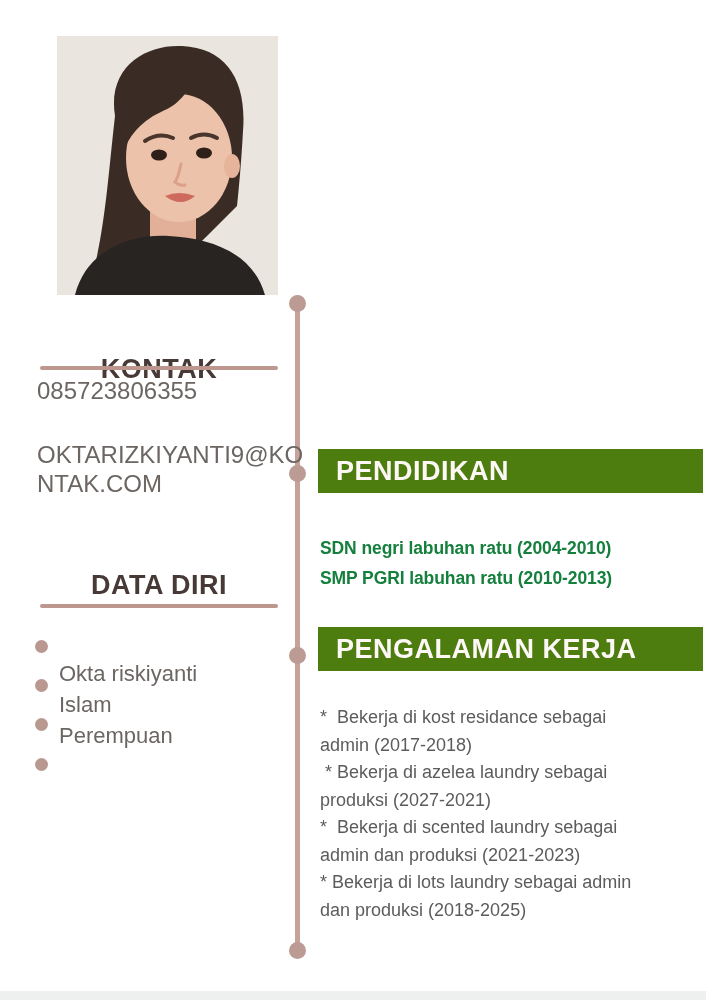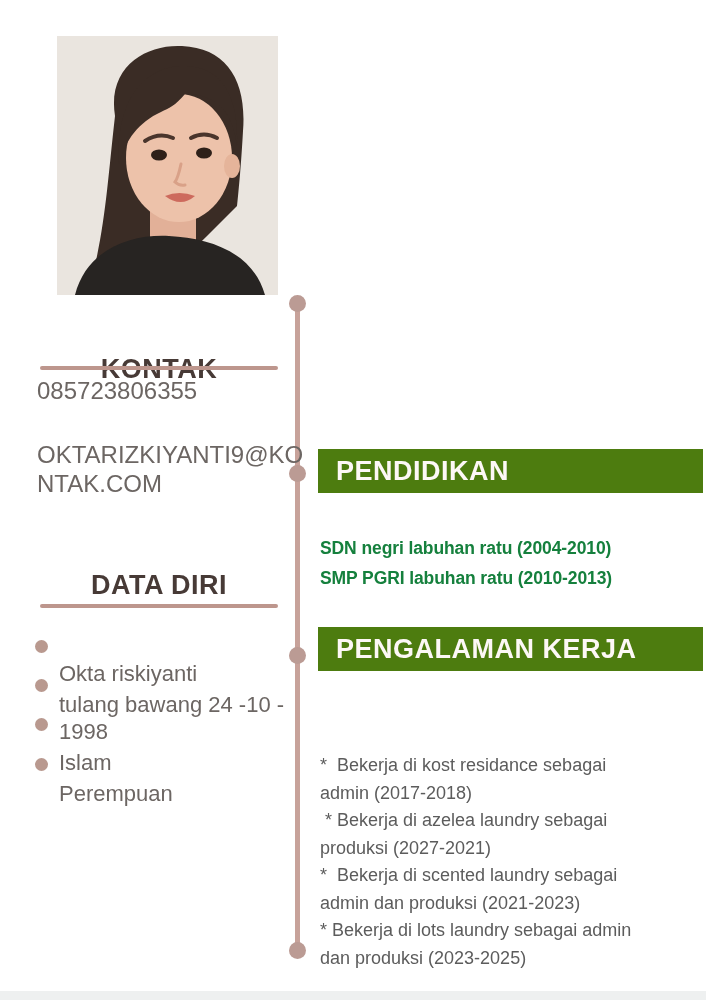--- a/index.html
+++ b/index.html
@@ -85,21 +85,21 @@
 
   .education-list{
     position:absolute;left:320px;top:493px;width:360px;
     font-size:17.5px;font-weight:bold;color:#15803d;
     line-height:30px;letter-spacing:-0.1px;margin-top:40px;
   }
   .education-item{margin:0;}
 
   .experience-list{
     position:absolute;left:320px;top:704px;width:325px;
-    font-size:18px;color:#5c5c5c;line-height:27.5px;margin-top:48px;
+    font-size:18px;color:#5c5c5c;line-height:27.5px;
   }
   .experience-item{margin:0;white-space:pre-wrap;}
 
   
   .footer-strip{
     position:absolute;left:0;top:991px;width:706px;height:9px;
     background:#eef0f0;
   }
 </style>
 </head>
@@ -152,33 +152,32 @@
   <div class="email">OKTARIZKIYANTI9@KONTAK.COM</div>
 
   <div class="side-title datadiri-title">DATA DIRI</div>
   <div class="side-underline underline-2"></div>
   <div class="bullet-icon bullet-1"></div>
   <div class="bullet-icon bullet-2"></div>
   <div class="bullet-icon bullet-3"></div>
   <div class="bullet-icon bullet-4"></div>
   <div class="personal-list">
       <p class="personal-item">Okta riskiyanti</p>
-      <p class="personal-item">tulang bawang 24 -10 - 1998</p>
       <p class="personal-item">Islam</p>
       <p class="personal-item">Perempuan</p>
     </div>
 
   <div class="section-bar bar-education">PENDIDIKAN</div>
   <div class="education-list">
       <p class="education-item">SDN negri labuhan ratu (2004-2010)</p>
       <p class="education-item">SMP PGRI labuhan ratu (2010-2013)</p>
     </div>
 
   <div class="section-bar bar-experience">PENGALAMAN KERJA</div>
   <div class="experience-list">
       <p class="experience-item">*  Bekerja di kost residance sebagai admin (2017-2018)</p>
       <p class="experience-item"> * Bekerja di azelea laundry sebagai produksi (2027-2021)</p>
       <p class="experience-item">*  Bekerja di scented laundry sebagai admin dan produksi (2021-2023)</p>
-      <p class="experience-item">* Bekerja di lots laundry sebagai admin dan produksi (2023-2025)</p>
+      <p class="experience-item">* Bekerja di lots laundry sebagai admin dan produksi (2018-2025)</p>
     </div>
 
   <div class="footer-strip"></div>
 </div>
 
 </body></html>

